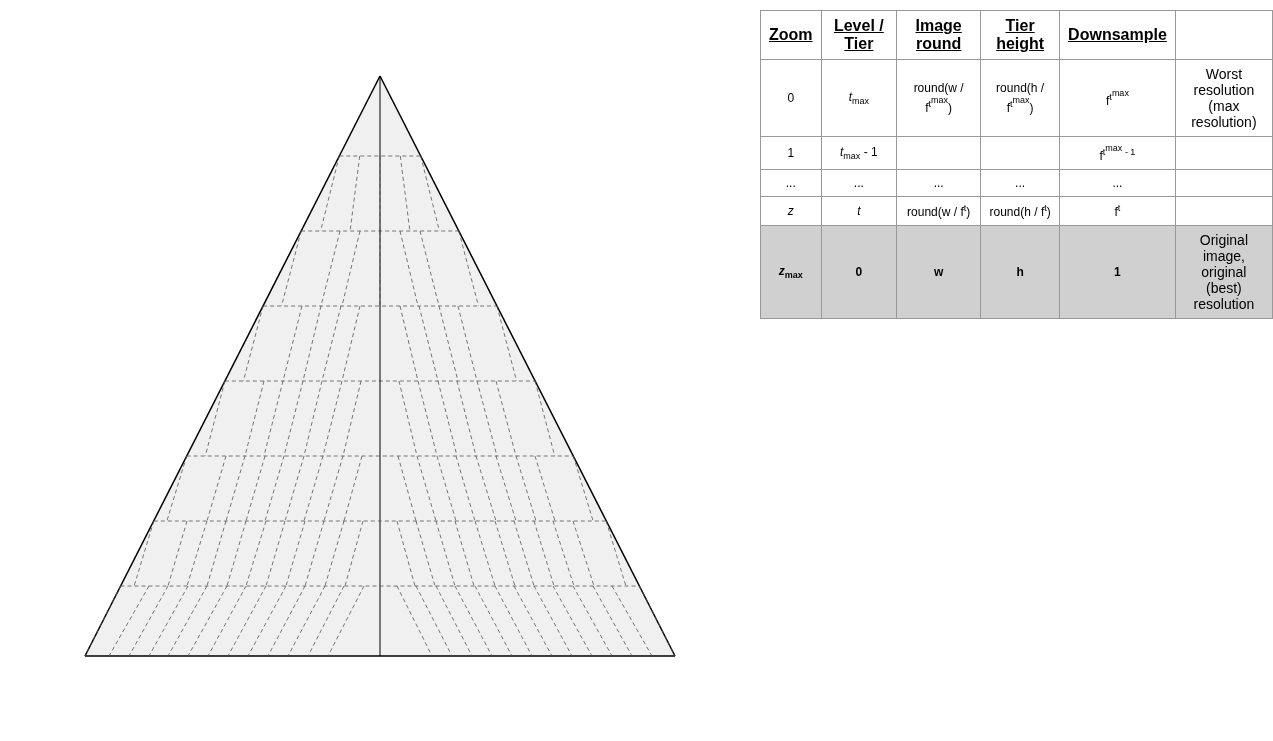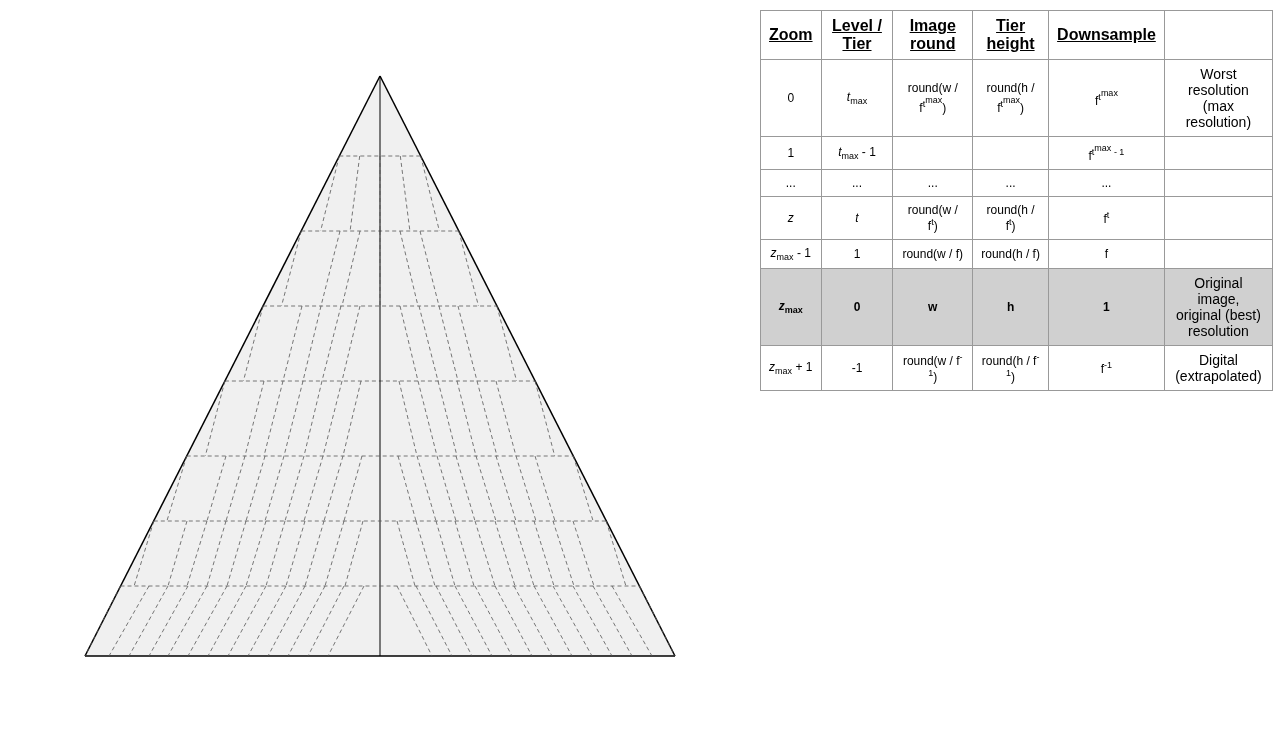--- a/index.html
+++ b/index.html
@@ -259,41 +259,25 @@
 
       <tr>
         <td><span class="math">z</span></td>
         <td><span class="math">t</span></td>
         <td>round(w / f<sup>t</sup>)</td>
         <td>round(h / f<sup>t</sup>)</td>
         <td>f<sup>t</sup></td>
         <td></td>
       </tr>
 
-      <tr>
-        <td><span class="math">z</span><sub>max</sub> - 1</td>
-        <td>1</td>
-        <td>round(w / f)</td>
-        <td>round(h / f)</td>
-        <td>f</td>
-        <td></td>
-      </tr>
 
       <tr class="row-zmax">
         <td><span class="math">z</span><sub>max</sub></td>
         <td>0</td>
         <td>w</td>
         <td>h</td>
         <td>1</td>
         <td class="notes-col" style="font-weight:normal;">Original image,<br>original (best)<br>resolution</td>
       </tr>
 
-      <tr>
-        <td><span class="math">z</span><sub>max</sub> + 1</td>
-        <td>-1</td>
-        <td>round(w / f<sup>-1</sup>)</td>
-        <td>round(h / f<sup>-1</sup>)</td>
-        <td>f<sup>-1</sup></td>
-        <td class="notes-col">Digital<br>(extrapolated)</td>
-      </tr>
     </tbody>
   </table>
 </div>
 
 </body></html>

